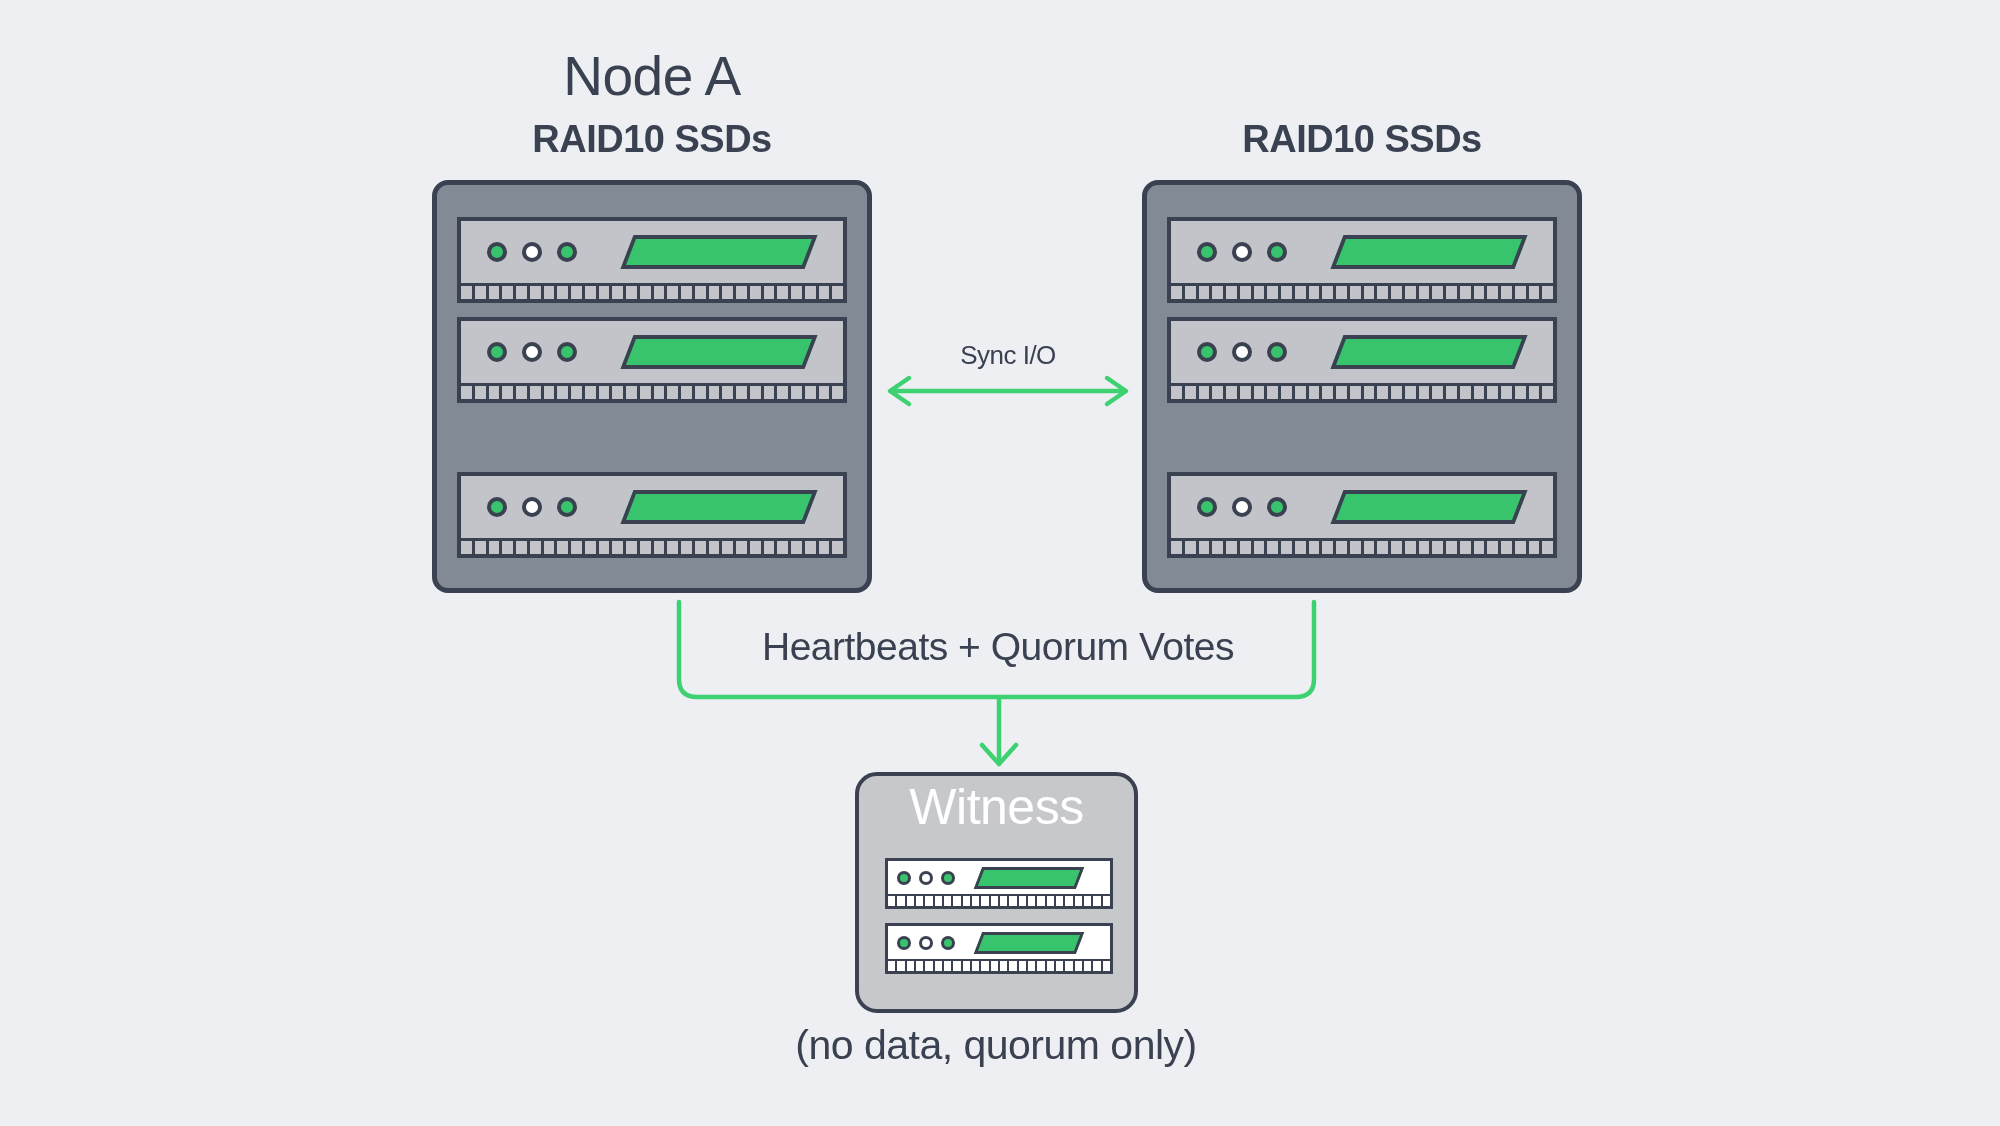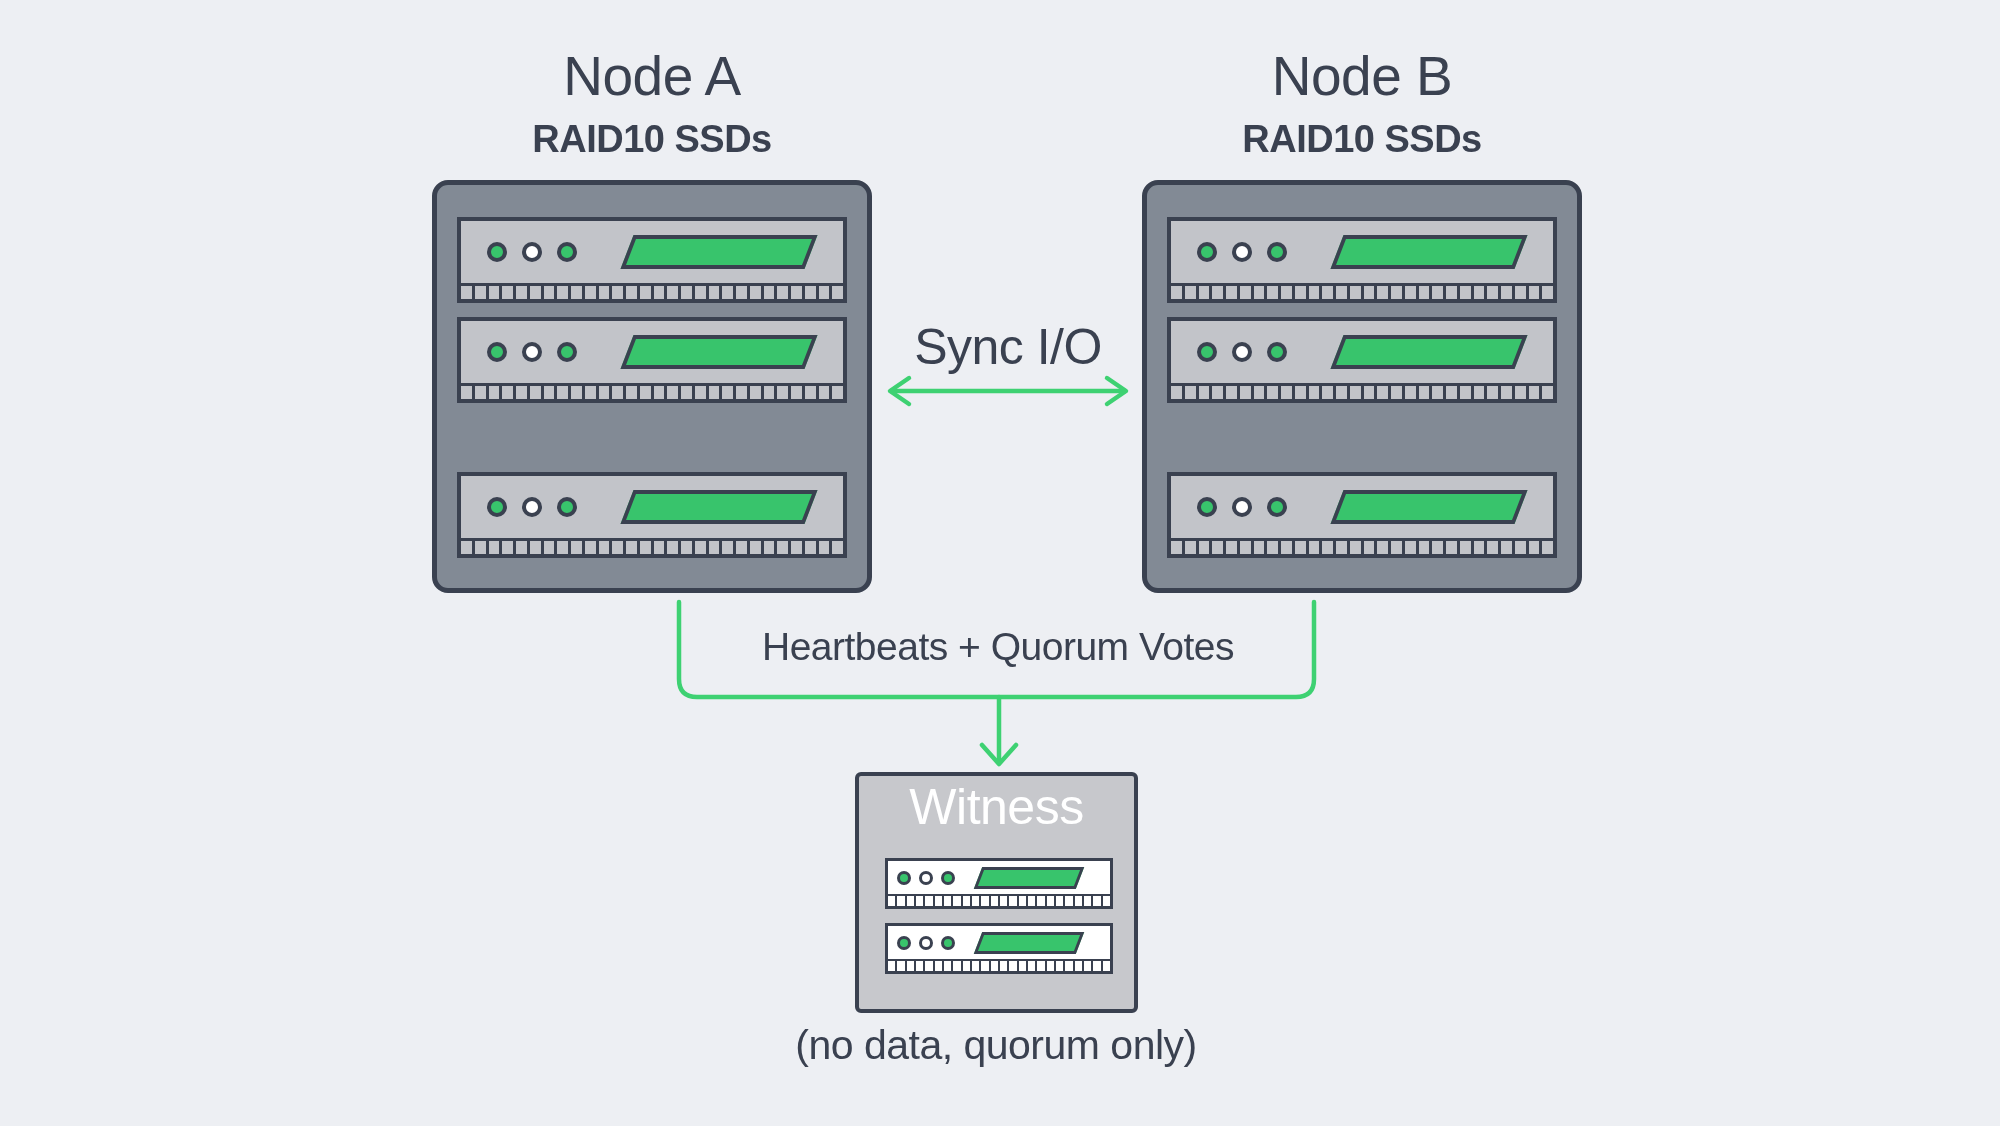--- a/index.html
+++ b/index.html
@@ -21,21 +21,21 @@
     color:var(--ink);
   }
   
   .lbl{position:absolute;text-align:center;letter-spacing:-0.5px}
   .node-title{font-size:55px;font-weight:400}
   .node-sub{font-size:38px;font-weight:700}
   .t-a{left:432px;width:440px}
   .t-b{left:1142px;width:440px}
   .title-row{top:44px}
   .sub-row{top:118px}
-  .sync-lbl{left:878px;top:318px;width:260px;font-size:50px;font-weight:500}
+  .sync-lbl{left:878px;top:340px;width:260px;font-size:26px;font-weight:500}
   .hb-lbl{left:698px;top:625px;width:600px;font-size:39px;font-weight:500}
   .caption{left:746px;top:1022px;width:500px;font-size:41px;font-weight:400}
   
   .rack{
     position:absolute;width:440px;height:413px;
     background:var(--rack);
     border:5px solid var(--ink);
     border-radius:16px;
   }
   .rack-a{left:432px;top:180px}
@@ -67,21 +67,21 @@
     height:16px;background:var(--ink);
     border-top:3px solid var(--ink);
     display:flex;gap:3px;
   }
   .vents i{flex:1;background:var(--chassis)}
   
   .witness{
     position:absolute;left:855px;top:772px;width:283px;height:241px;
     background:var(--witness_fill);
     border:4px solid var(--ink);
-    border-radius:6px;
+    border-radius:22px;
   }
   .witness-title{
     position:absolute;left:0;right:0;top:2px;text-align:center;
     font-size:50px;font-weight:400;color:#ffffff;letter-spacing:-0.5px;
   }
   .w-unit{
     position:absolute;left:26px;width:228px;height:51px;
     background:var(--witness_chassis);
     border:3px solid var(--ink);
     display:flex;flex-direction:column;
@@ -112,21 +112,20 @@
   .gline{stroke:var(--line_green);stroke-width:4.5;fill:none;stroke-linecap:round;stroke-linejoin:round}
 </style>
 </head>
 <body>
 
 <div class="canvas">
 
   <div class="lbl node-title t-a title-row">Node A</div>
   <div class="lbl node-sub t-a sub-row">RAID10 SSDs</div>
 
-  <div class="lbl node-title t-b title-row">Node B</div>
   <div class="lbl node-sub t-b sub-row">RAID10 SSDs</div>
 
   <div class="rack rack-a">
     <div class="unit u1">
       <div class="face">
         <span class="led led-green l1"></span>
         <span class="led led-white l2"></span>
         <span class="led led-green l3"></span>
         <span class="panel"></span>
       </div>

